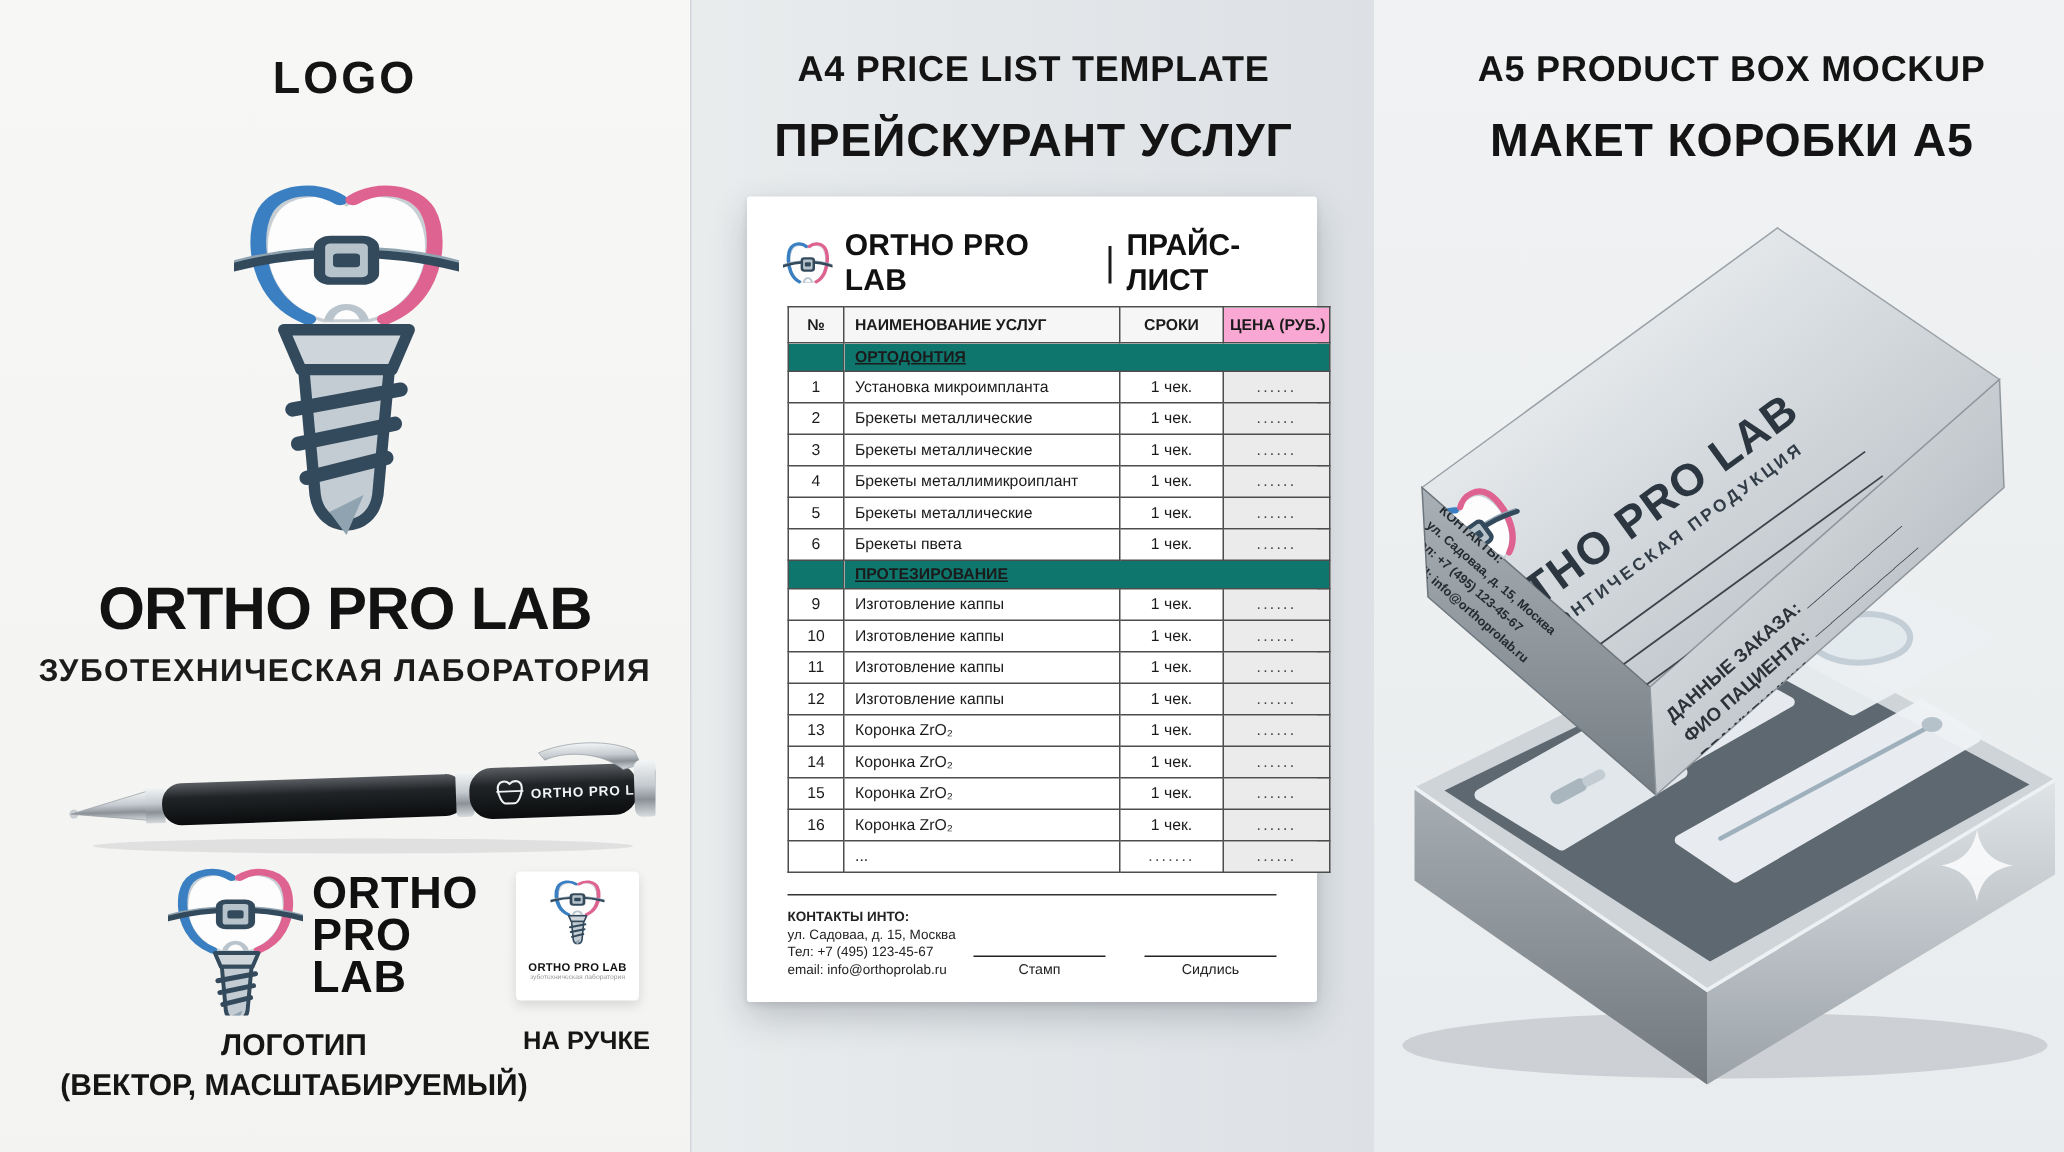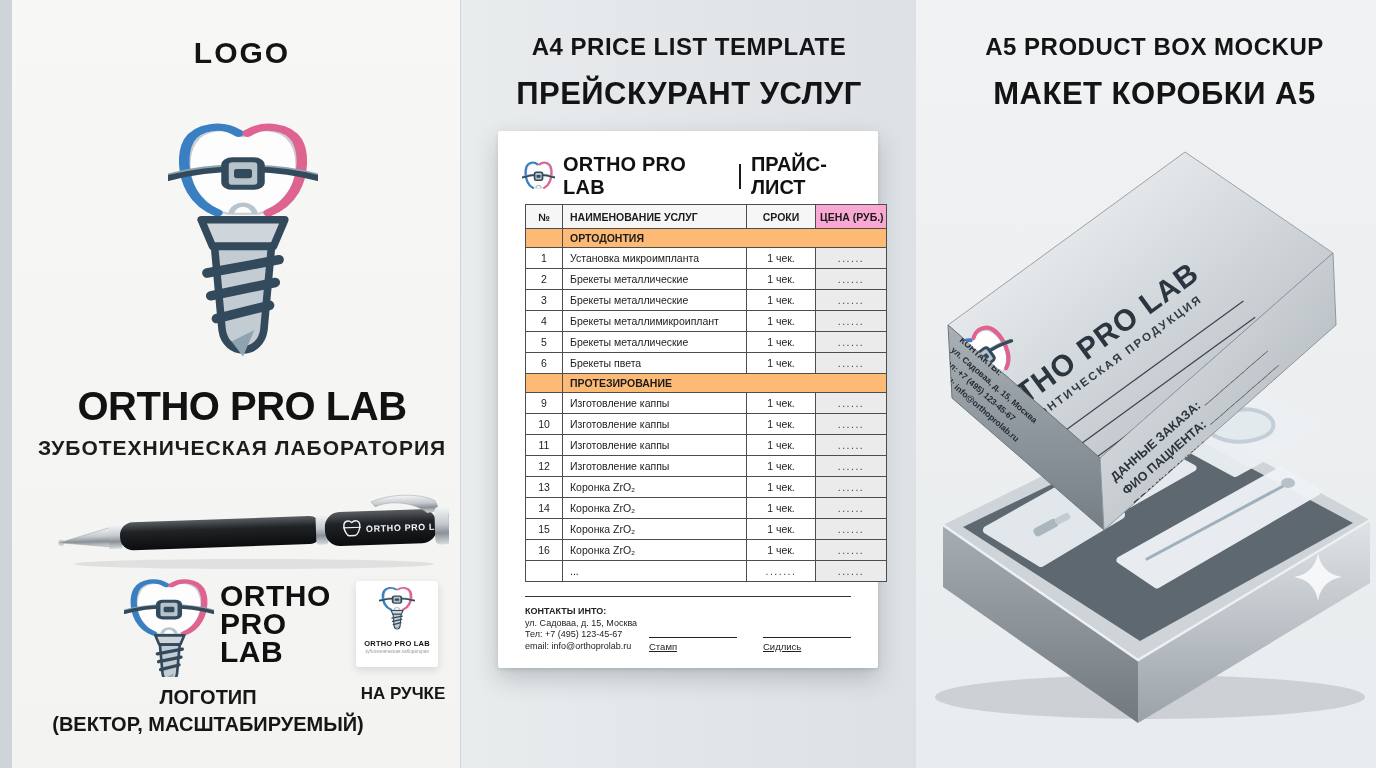--- a/index.html
+++ b/index.html
@@ -1,19 +1,19 @@
 <!DOCTYPE html>
 <html><head>
 <meta charset="utf-8">
 <style>
   html,body{margin:0;padding:0;background:#cfd4d8;}
   .stage{position:relative;width:1376px;height:768px;overflow:hidden;
          font-family:"Liberation Sans",sans-serif;color:#151515;}
   .panel{position:absolute;top:0;height:768px;}
-  .panel-left{left:12px;width:460px;background:linear-gradient(180deg,#f7f7f5,#f3f3f1);}
+  .panel-left{left:0;width:460px;background:linear-gradient(180deg,#f7f7f5,#f3f3f1);}
   .panel-mid{left:460px;width:456px;background:linear-gradient(90deg,#e9eced 0%,#e2e6e9 50%,#dde1e5 100%);
              border-left:1px solid rgba(0,0,0,.05);border-right:1px solid rgba(255,255,255,.6);}
   .panel-right{left:916px;width:460px;background:linear-gradient(180deg,#f0f2f3,#e9ecee);padding-left:17px;}
   .big-title{position:absolute;left:0;width:100%;text-align:center;font-weight:bold;
              font-size:30px;letter-spacing:.5px;color:#141414;white-space:nowrap;}
   
   .logo-title{top:36px;font-size:30px;letter-spacing:2px;}
   .big-logo{position:absolute;left:156px;top:120px;}
   .brand-name{position:absolute;left:0;top:384px;width:460px;text-align:center;
               font-size:40px;font-weight:bold;letter-spacing:-.5px;color:#121212;}
@@ -40,27 +40,27 @@
   .doc-bar{width:2px;height:25px;background:#1a1a1a;margin:0 10px;}
   .doc-type{font-size:20px;font-weight:bold;color:#111;}
   table.price{position:absolute;left:27px;top:73px;width:326px;border-collapse:collapse;
               table-layout:fixed;font-size:10.5px;color:#1b1b1b;}
   table.price td,table.price th{border:1px solid #4d4d4d;padding:0 4px;height:20px;overflow:hidden;white-space:nowrap;}
   table.price th{height:23px;font-size:10.5px;background:#f6f6f6;font-weight:bold;}
   .c-num{width:28px;text-align:center;}
   .c-name{width:172px;text-align:left;padding-left:7px!important;}
   .c-term{width:60px;text-align:center;}
   .c-price{width:62px;text-align:center;background:#ebebeb;color:#444;letter-spacing:1.5px;}
-  tr.sec td{background:#fdba74;font-weight:bold;height:18px;}
+  tr.sec td{background:#0f766e;font-weight:bold;height:18px;text-decoration:underline;}
   .doc-footer{position:absolute;left:27px;right:27px;top:465px;border-top:1.5px solid #333;
               padding-top:9px;display:flex;align-items:flex-end;}
   .contacts{font-size:9px;line-height:11.5px;color:#222;}
   .contacts .b{font-weight:bold;}
   .signs{margin-left:auto;display:flex;gap:26px;}
-  .sign{width:88px;font-size:9.5px;color:#222;text-decoration:underline;}
+  .sign{width:88px;text-align:center;font-size:9.5px;color:#222;}
   .sign .line{border-bottom:1.3px solid #222;height:13px;margin-bottom:3px;}
   
   .box-svg{position:absolute;left:9px;top:135px;}
   .sparkle{position:absolute;left:378px;top:553px;}
   svg text{font-family:"Liberation Sans",sans-serif;}
 </style>
 </head>
 <body>
 
 <svg width="0" height="0" style="position:absolute">

